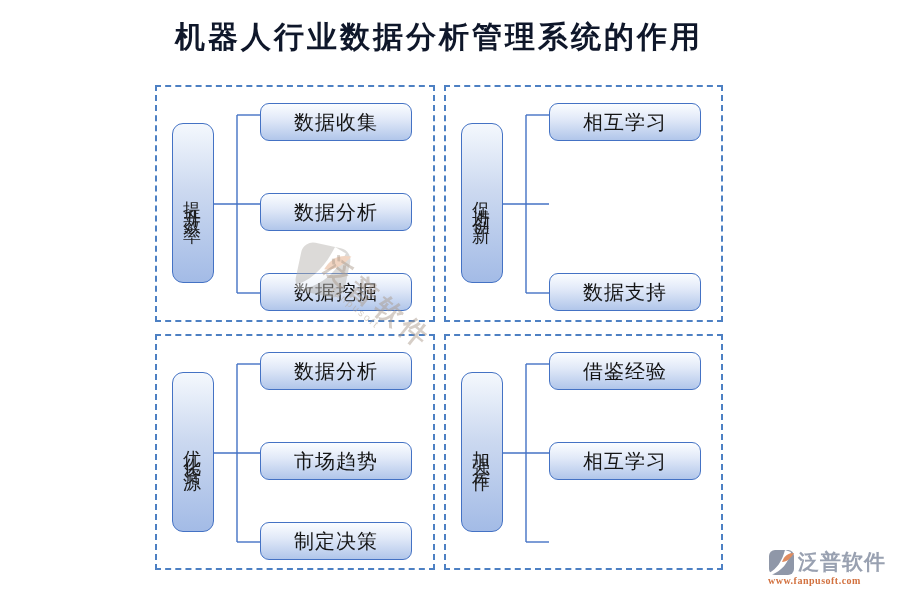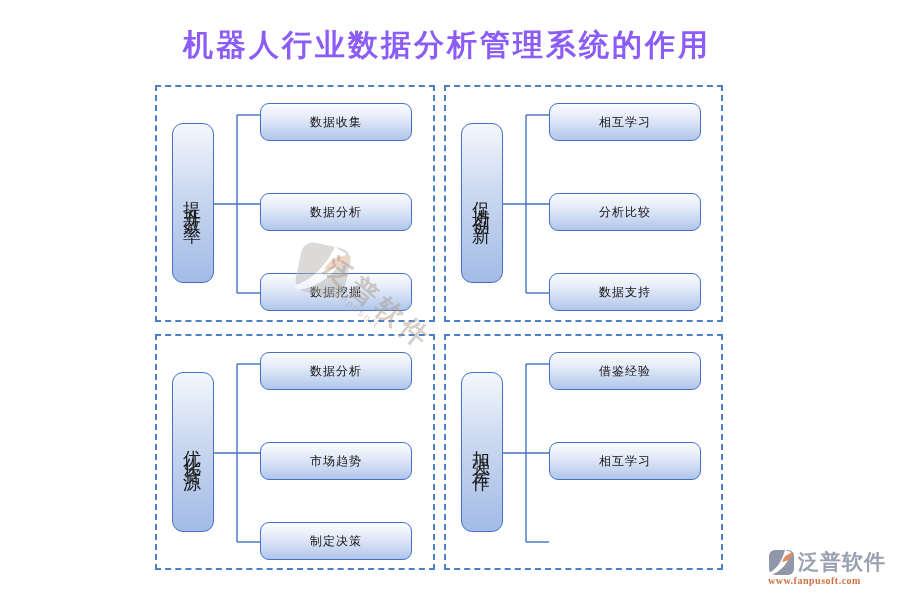--- a/index.html
+++ b/index.html
@@ -12,26 +12,26 @@
     overflow: hidden;
     font-family: "Liberation Sans", sans-serif;
   }
 
   
   .page-title {
     position: absolute;
     left: 0;
     top: 17px;
     width: 878px;
-    margin: 8px;
+    margin: 0;
     text-align: center;
     font-family: "DejaVu Serif", "Liberation Serif", serif;
     font-size: 30px;
     font-weight: 600;
-    color: #8b5cf6;
+    color: #0f172a;
     letter-spacing: 3px;
     white-space: nowrap;
   }
 
   
   .quad {
     position: absolute;
     border: 2px dashed #4d80c3;
   }
   .q1 { left: 155px; top: 85px;  width: 280px; height: 237px; }
@@ -64,21 +64,21 @@
   .item {
     position: absolute;
     left: 103px;
     width: 152px; height: 38px;
     border: 1.5px solid #4472c4;
     border-radius: 9px;
     background: linear-gradient(180deg, #fbfdff 0%, #e1e9f8 42%, #b1c6ea 100%);
     display: flex;
     align-items: center;
     justify-content: center;
-    font-size: 12px;
+    font-size: 20px;
     letter-spacing: 1px;
     color: #141414;
   }
   .r1 { top: 16px; }
   .r2 { top: 106px; }
   .r3 { top: 186px; }
 
   
   .watermark { position: absolute; left: 296px; top: 241px; width: 190px; height: 135px; z-index: 5; pointer-events: none; }
   .wm-icon { position: absolute; left: 0; top: 2px; width: 54px; height: 54px; opacity: 0.45; transform: rotate(12deg); }
@@ -132,21 +132,20 @@
 
   <section class="quad q2">
     <svg class="connector" width="279" height="237">
       <line x1="57" y1="117" x2="103" y2="117"></line>
       <line x1="80" y1="28" x2="80" y2="206"></line>
       <line x1="80" y1="28" x2="103" y2="28"></line>
       <line x1="80" y1="206" x2="103" y2="206"></line>
     </svg>
     <div class="vlabel">促进创新</div>
     <div class="item r1">相互学习</div>
-    <div class="item r2">分析比较</div>
     <div class="item r3">数据支持</div>
   </section>
 
   <section class="quad q3">
     <svg class="connector" width="280" height="236">
       <line x1="57" y1="117" x2="103" y2="117"></line>
       <line x1="80" y1="28" x2="80" y2="206"></line>
       <line x1="80" y1="28" x2="103" y2="28"></line>
       <line x1="80" y1="206" x2="103" y2="206"></line>
     </svg>

